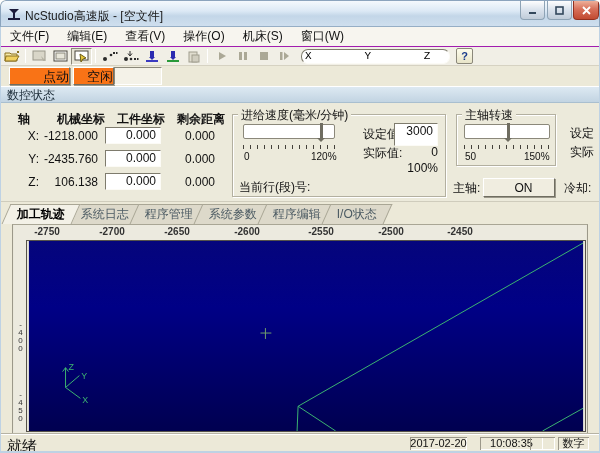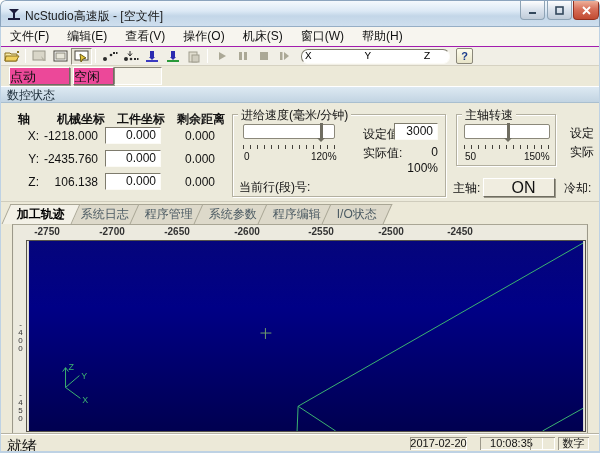--- a/index.html
+++ b/index.html
@@ -27,43 +27,43 @@
   #toolbar { left:1px; top:47px; width:598px; height:19px; background:#f1efe6; border-bottom:1px solid #d6d2c2; display:flex; align-items:center; }
   .tbtn { width:21px; height:17px; display:flex; align-items:center; justify-content:center; }
   .tbtn.pressed { border:1px solid; border-color:#8b887a #fff #fff #8b887a; background:#e6e3d6; }
   .tsep { width:1px; height:14px; background:#b9b5a6; border-right:1px solid #fff; margin:0 3px; }
   #xyz-input { width:149px; height:15px; font-size:11px; font-family:"Liberation Mono","DejaVu Sans Mono",monospace;
                border:1px solid; border-color:#7e7b6d #fcfbf6 #fcfbf6 #7e7b6d; background:#fff; padding:0 3px; }
   #help-btn { margin-left:6px; width:17px; height:16px; font-size:11px; font-weight:bold; color:#1a3c8c;
               background:linear-gradient(#fdfceb,#e8e4c8); border:1px solid #8b887a; border-radius:2px; }
   
   #mode-row { left:1px; top:66px; width:598px; height:20px; background:#ece9d8; }
-  .mode-btn { position:absolute; top:1px; height:18px; font-size:13px; color:#111; text-align:left; line-height:17px;
-              background:#ec4899; border:1px solid; border-color:#fff #6f6d61 #6f6d61 #fff; box-shadow:1px 1px 0 #9b988a; }
+  .mode-btn { position:absolute; top:1px; height:18px; font-size:13px; color:#111; text-align:right; line-height:17px;
+              background:#f97316; border:1px solid; border-color:#fff #6f6d61 #6f6d61 #fff; box-shadow:1px 1px 0 #9b988a; }
   #mode-blank { position:absolute; left:113px; top:1px; width:48px; height:18px; background:#f4f2e8;
                 border:1px solid; border-color:#8b887a #fff #fff #8b887a; }
   
   #nc-caption { left:1px; top:86px; width:598px; height:17px;
                 background:linear-gradient(#dde9f2,#c2d4e2); border-top:1px solid #fff; border-bottom:1px solid #a9bfcf;
                 font-size:12px; color:#20303c; line-height:16px; padding-left:6px; }
   
   #nc-panel { left:1px; top:103px; width:598px; height:99px; background:#eceadb; border-bottom:1px solid #cfccbc; overflow:hidden; }
   .hdr { position:absolute; font-size:12px; font-weight:bold; color:#111; white-space:nowrap; }
   .val { position:absolute; font-size:12px; color:#111; text-align:right; white-space:nowrap; }
   .sunken { position:absolute; background:#fff; border:1px solid; border-color:#7e7b6d #fcfbf6 #fcfbf6 #7e7b6d;
             font-size:12px; text-align:right; padding:0 4px; line-height:15px; color:#111; }
   .group { position:absolute; border:1px solid #b3b0a0; box-shadow:inset 1px 1px 0 #fff, 1px 1px 0 #fff; }
   .group-title { position:absolute; top:-8px; left:5px; background:#eceadb; padding:0 3px; font-size:12px; color:#111; white-space:nowrap; }
   .slider-track { position:absolute; height:15px; background:#fff; border:1px solid #8b887a; border-radius:2px; }
   .slider-thumb { position:absolute; top:-2px; width:3px; height:15px; background:#6f6d61; }
   .slider-thumb:after { content:""; position:absolute; left:-3px; top:15px; border:4px solid transparent; border-top-color:#6f6d61; }
   .ticks { position:absolute; height:4px; background:repeating-linear-gradient(90deg,#44413a 0 1px, transparent 1px 7px); }
   .scale-lbl { position:absolute; font-size:10px; color:#111; white-space:nowrap; }
   .plabel { position:absolute; font-size:12px; color:#111; white-space:nowrap; }
-  #on-btn { position:absolute; left:482px; top:75px; width:72px; height:19px; font-size:16px; color:#111; text-align:center; line-height:18px;
+  #on-btn { position:absolute; left:482px; top:75px; width:72px; height:19px; font-size:12px; color:#111; text-align:center; line-height:18px;
             background:#f0ede0; border:1px solid; border-color:#fff #6f6d61 #6f6d61 #fff; box-shadow:1px 1px 0 #9b988a;padding-left:9px; }
   
   #view-tabs { left:6px; top:204px; height:20px; display:flex; }
   .vtab { height:20px; transform:skewX(-24deg); border:1px solid #a9a695; border-bottom:none; background:#ddd9ca;
           display:flex; align-items:center; justify-content:center; margin-right:-6px; padding:0 10px; }
   .vtab span { transform:skewX(24deg); font-size:12px; color:#4c5b63; white-space:nowrap; }
   .vtab.active { background:#f3f1e7; z-index:5; }
   .vtab.active span { font-weight:bold; color:#000; }
   
   #content-frame { left:12px; top:224px; width:576px; height:210px; background:#e9e7da; border:1px solid #9b988a; border-top:1px solid #a9a695; }
@@ -109,21 +109,20 @@
     </div>
   </div>
 
   <div id="menubar" class="abs">
     <span class="menu-item">文件(F)</span>
     <span class="menu-item">编辑(E)</span>
     <span class="menu-item">查看(V)</span>
     <span class="menu-item">操作(O)</span>
     <span class="menu-item">机床(S)</span>
     <span class="menu-item">窗口(W)</span>
-    <span class="menu-item">帮助(H)</span>
   </div>
 
   <div id="toolbar" class="abs">
     <div class="tbtn">
       <svg class="ico" width="16" height="13" viewBox="0 0 16 13">
         <path d="M1 3 L6 3 L7 4 L13 4 L13 11 L1 11 Z" fill="#f6e9a8" stroke="#8a7020"></path>
         <path d="M2 6 L15 6 L12 11 L1 11 Z" fill="#f0d060" stroke="#8a7020"></path>
         <path d="M13 1 L15 3 M15 1 L13 3" stroke="#8a7020"></path>
       </svg>
     </div>
@@ -243,21 +242,21 @@
 
     <div class="group" style="left:231px;top:11px;width:214px;height:83px">
       <div class="group-title">进给速度(毫米/分钟)</div>
       <div class="slider-track" style="left:10px;top:9px;width:92px">
         <div class="slider-thumb" style="left:76px"></div>
       </div>
       <div class="ticks" style="left:10px;top:30px;width:93px"></div>
       <div class="scale-lbl" style="left:11px;top:36px">0</div>
       <div class="scale-lbl" style="left:78px;top:36px">120%</div>
       <div class="plabel" style="left:130px;top:11px">设定值:</div>
-      <div class="sunken" style="left:161px;top:8px;width:44px;height:17px">3000</div>
+      <div class="sunken" style="left:161px;top:8px;width:44px;height:23px">3000</div>
       <div class="plabel" style="left:130px;top:30px">实际值:</div>
       <div class="val" style="left:165px;top:30px;width:40px">0</div>
       <div class="val" style="left:165px;top:46px;width:40px">100%</div>
       <div class="plabel" style="left:6px;top:64px">当前行(段)号:</div>
     </div>
 
     <div class="group" style="left:455px;top:11px;width:100px;height:52px">
       <div class="group-title">主轴转速</div>
       <div class="slider-track" style="left:7px;top:9px;width:86px">
         <div class="slider-thumb" style="left:42px"></div>

